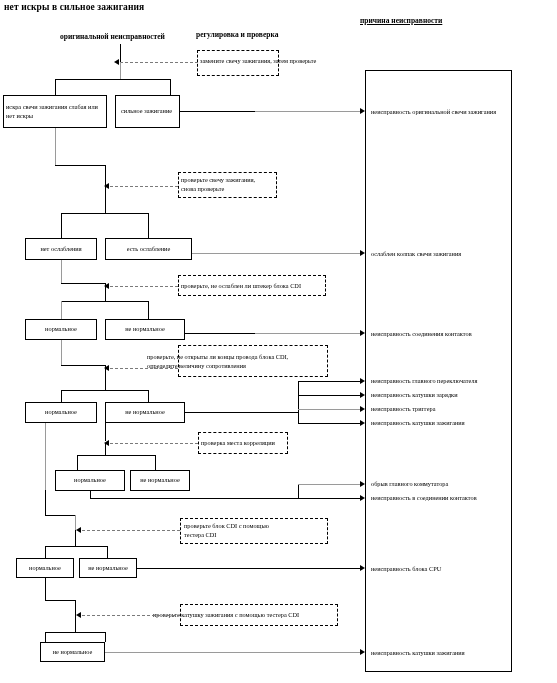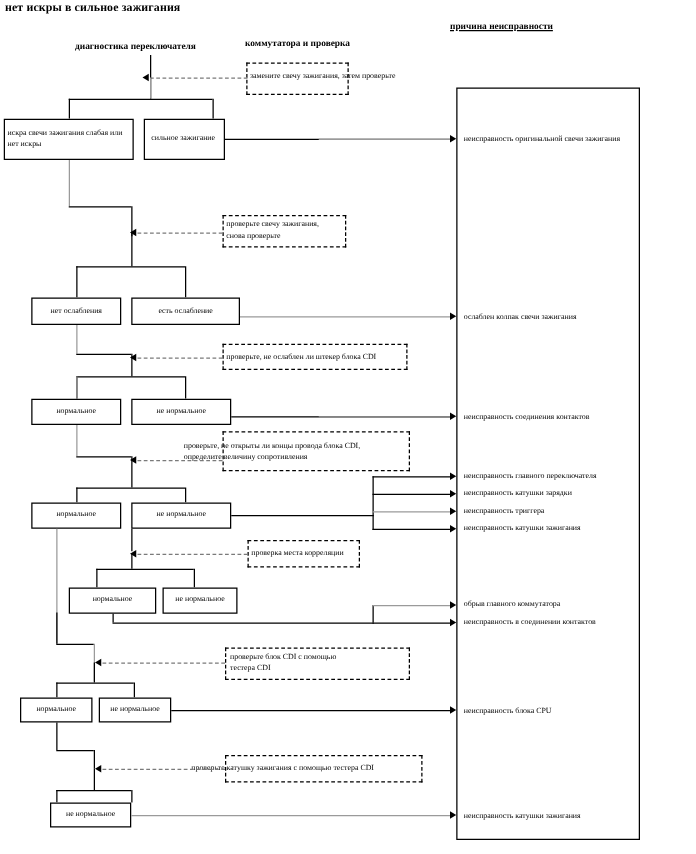--- a/index.html
+++ b/index.html
@@ -25,22 +25,22 @@
   .arw-l{border-top:3px solid transparent;border-bottom:3px solid transparent;border-right:5px solid #000;}
   .arw-r{border-top:3px solid transparent;border-bottom:3px solid transparent;border-left:5px solid #000;}
 </style>
 </head>
 <body>
 
 <div id="diagram">
 
   <div class="ttl" style="left:4px;top:2px;">нет искры в сильное зажигания</div>
 
-  <div class="hdr" style="left:60px;top:32px;">диагностика переключателя</div>
-  <div class="hdr" style="left:196px;top:30px;">коммутатора и проверка</div>
+  <div class="hdr" style="left:60px;top:32px;">оригинальной неисправностей</div>
+  <div class="hdr" style="left:196px;top:30px;">регулировка и проверка</div>
   <div class="hdr" style="left:360px;top:16px;text-decoration:underline;">причина неисправности</div>
 
   <div class="bigbox" style="left:365px;top:70px;width:147px;height:602px;"></div>
 
   <div class="dbox" style="left:197px;top:50px;width:82px;height:26px;"></div>
   <div class="note" style="left:200px;top:56px;">замените свечу зажигания, затем проверьте</div>
   <div class="dash-h" style="left:120px;top:62px;width:78px;"></div>
   <div class="arw arw-l" style="left:114px;top:59px;"></div>
 
   <div class="ln lnv" style="left:120px;top:44px;height:35px;"></div>

